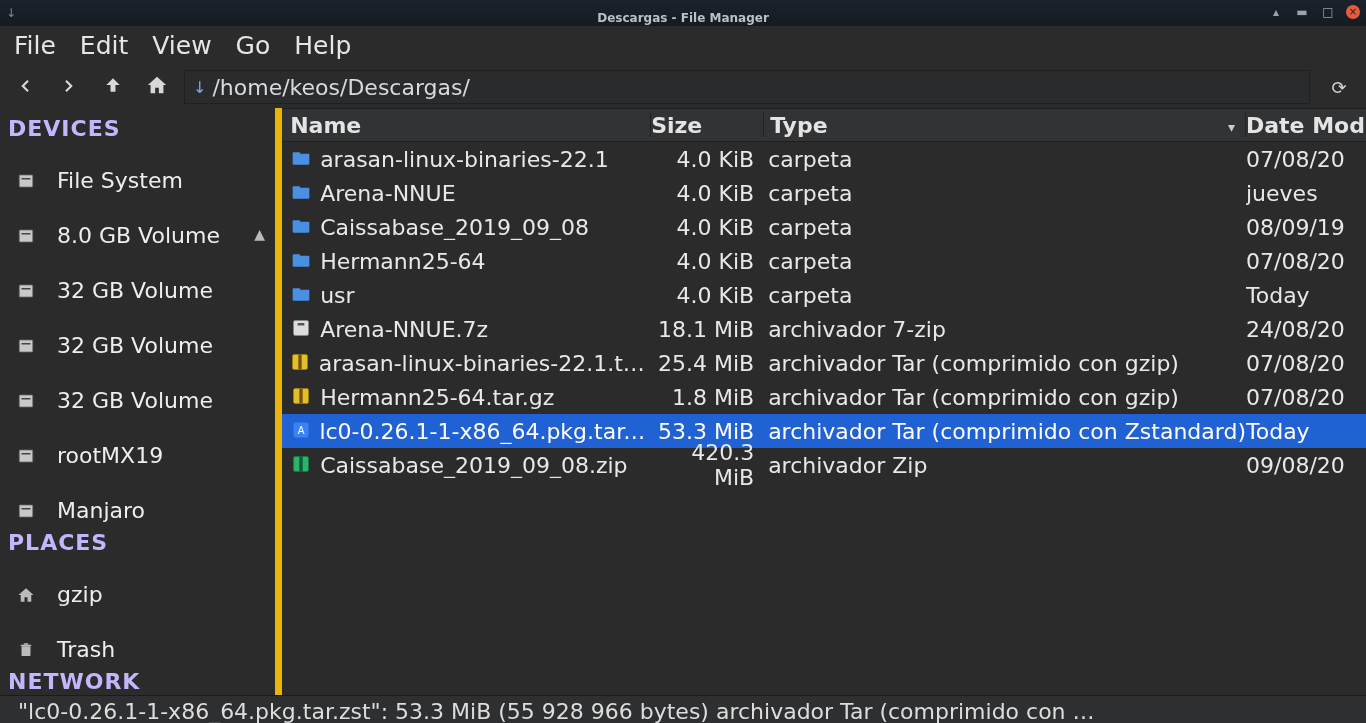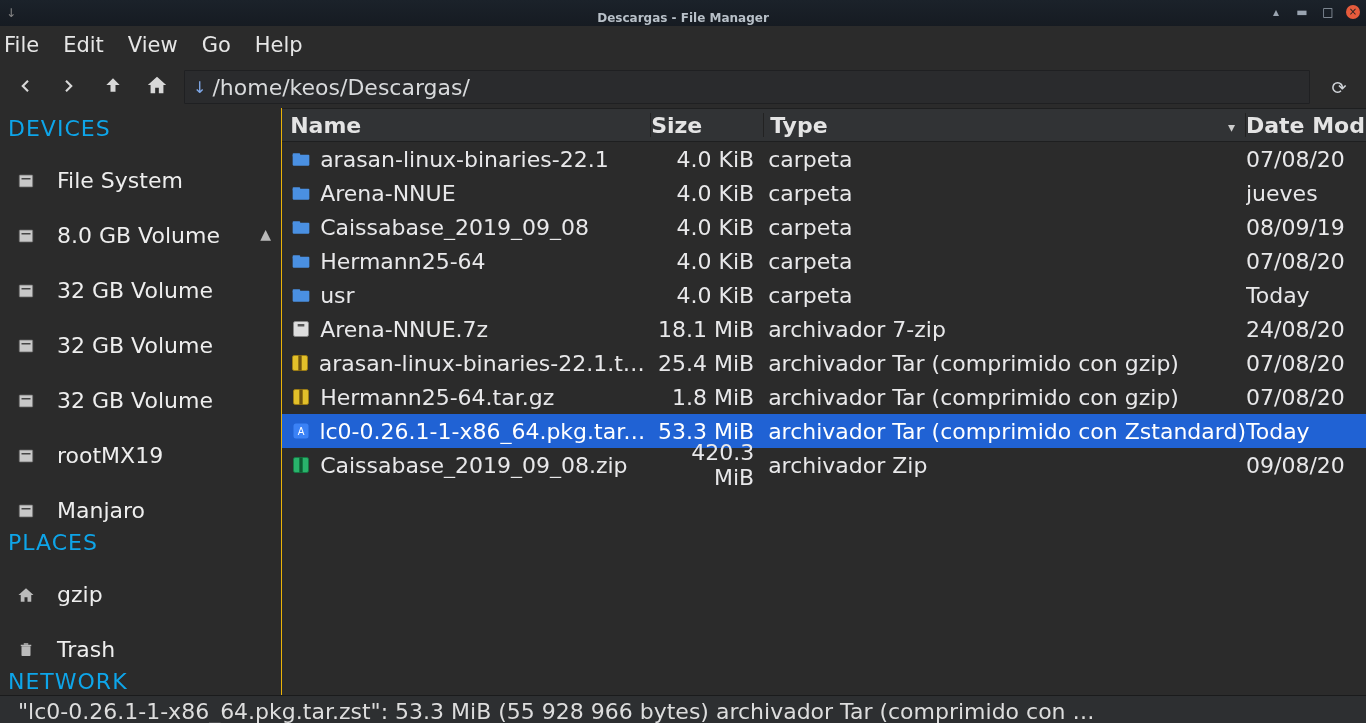--- a/index.html
+++ b/index.html
@@ -28,23 +28,23 @@
   .titlebar .winbtns { position:absolute; right:6px; top:4px; display:flex; gap:10px; align-items:center; }
   .titlebar .winbtn { width:16px; height:16px; display:flex; align-items:center; justify-content:center; font-size:11px; color:#9aa4b0; }
   .titlebar .winclose { width:14px; height:14px; border-radius:50%; background:#e55b3c; color:#222; font-size:10px; line-height:14px; text-align:center; }
   .titlebar .iconbtn { font-size:12px; }
 
   
   .menubar {
     height: 38px;
     display: flex;
     align-items: center;
-    padding: 0 0;
+    padding: 0 10px;
     gap: 16px;
-    font-size: 21px;
+    font-size: 25px;
     color: #e6e6e6;
   }
   .menubar .item { padding: 2px 4px; }
 
   
   .toolbar {
     height: 42px;
     display:flex;
     align-items:center;
     gap: 14px;
@@ -76,23 +76,23 @@
     display:flex;
     height: calc(723px - 26px - 38px - 42px - 30px); 
   }
   .sidebar {
     width: 308px;
     padding: 4px 6px 6px 6px;
     overflow:hidden;
   }
   .sidebar h3 {
     font-size:22px;
-    font-weight:normal;
+    font-weight:bold;
     letter-spacing:1px;
-    color:#0ea5e9;
+    color:#c4b5fd;
     margin: 4px 2px 2px 2px;
   }
   .sidebar .sbitem {
     display:flex;
     align-items:center;
     gap:21px;
     padding: 3px 2px 3px 10px;
     font-size:22px;
     color:#eee;
     position:relative;
@@ -102,21 +102,21 @@
     position:absolute; right:4px; top:6px; font-size:14px; color:#bbb;
   }
   .sidebar .ic { width:20px; display:flex; justify-content:center; }
   .sidebar svg { fill:#ccc; }
 
   
   .files {
     flex:1;
     display:flex;
     flex-direction:column;
-    border-left:1px solid #eab308;
+    border-left:7px solid #eab308;
   }
   .cols {
     display:flex;
     height:34px;
     align-items:center;
     background:#313335;
     border-top:1px solid #1e1f20;
     border-bottom:1px solid #1e1f20;
     font-size:22px;
     font-weight:bold;
@@ -131,21 +131,21 @@
 
   .rows { flex:1; overflow:hidden; }
   .row {
     display:flex;
     align-items:center;
     height:34px;
     font-size:22px;
     color:#e8e8ea;
   }
   .row.selected { background:#2062d4; color:#fff; }
-  .c-name { width:368px; padding-left:8px; display:flex; align-items:center; gap:8px; overflow:hidden; white-space:nowrap; }
+  .c-name { width:368px; padding-left:8px; display:flex; gap:8px; overflow:hidden; white-space:nowrap; }
   .c-name .label { overflow:hidden; text-overflow:ellipsis; }
   .c-size { width:112px; text-align:right; padding-right:8px; }
   .c-type { flex:1; padding-left:6px; overflow:hidden; white-space:nowrap; text-overflow:ellipsis; }
   .c-date { width:120px; white-space:nowrap; overflow:hidden; }
 
   .fi { width:22px; height:22px; display:flex; align-items:center; justify-content:center; }
   .fi svg { width:20px; height:20px; }
 
   
   .status {

